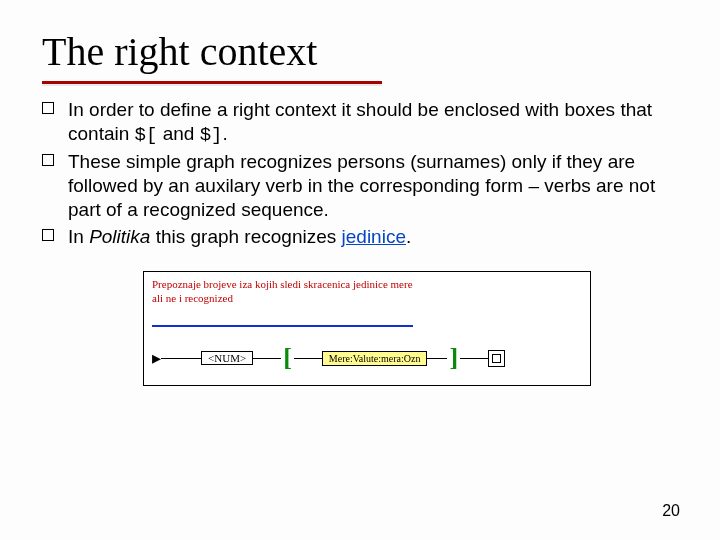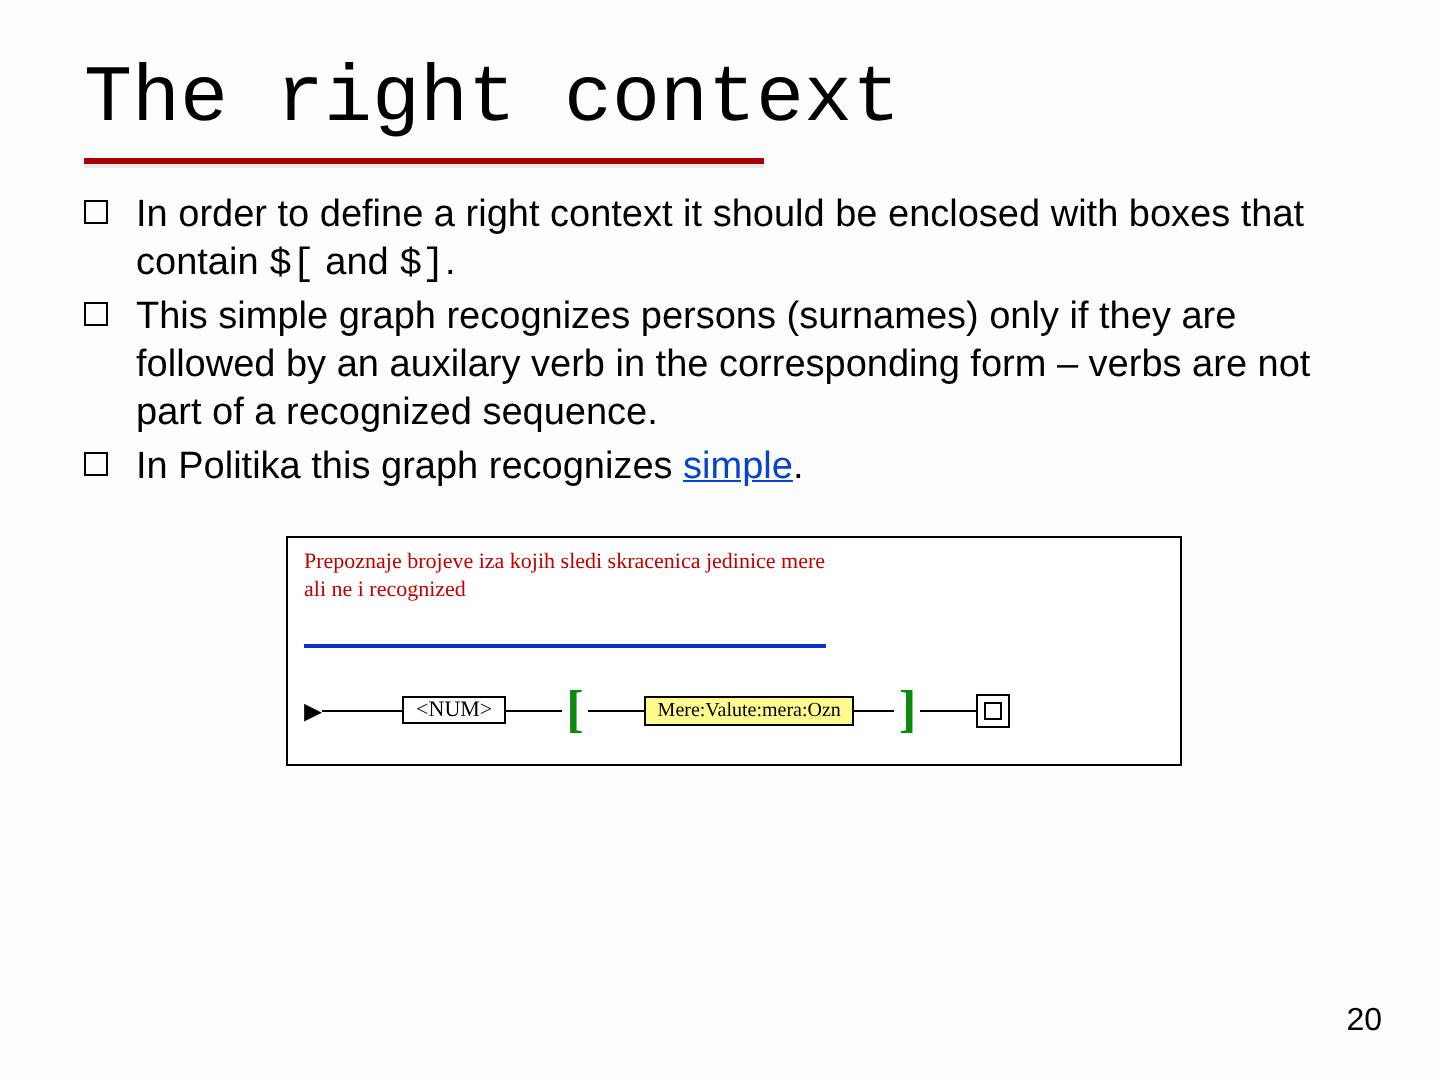--- a/index.html
+++ b/index.html
@@ -1,61 +1,61 @@
 <!DOCTYPE html>
 <html><head>
 <meta charset="utf-8">
 <style>
 html,body{margin:0;padding:0}
 body{width:720px;height:540px;background:#fdfdfd;font-family:Arial,Helvetica,sans-serif;color:#000;position:relative;box-sizing:border-box}
 .slide{padding:28px 28px 0 42px}
-.title{font-family:Liberation Mono, monospace;font-size:40px;font-weight:400;margin:0 0 6px 0}
+.title{font-family:Liberation Serif, serif;font-size:40px;font-weight:400;margin:0 0 6px 0}
 .title-underline{height:3px;width:340px;background:#a80000;margin-bottom:14px;box-shadow:0 2px 0 rgba(0,0,0,.08)}
 ul.bullets{list-style:none;margin:0;padding:0}
 ul.bullets>li{display:flex;align-items:flex-start;margin:0 0 2px 0;font-size:19px;line-height:1.28}
 .marker{display:inline-block;width:12px;height:12px;border:1.5px solid #000;margin:4px 14px 0 0;flex:0 0 auto;box-sizing:border-box}
 .btext{flex:1}
 .mono{font-family:"Courier New",monospace}
-.italic{}
+.italic{font-style:italic}
 .link{color:#0645c6;text-decoration:underline}
 .figwrap{display:flex;justify-content:center;margin-top:22px}
 .fig{border:1px solid #000;width:430px;background:#fff;padding:6px 8px 14px 8px;position:relative;font-family:"Times New Roman",serif}
 .figcap{color:#c00000;font-size:11px;line-height:1.25;border-bottom:2px solid #1030d0;padding-bottom:20px;display:inline-block}
 .graphrow{display:flex;align-items:center;margin-top:18px}
 .rightarrowhead{font-size:18px;color:#000;margin-right:0}
 .wire{height:1px;background:#000;flex:0 0 auto}
 .nodebox{border:1px solid #000;background:#fff;padding:0 6px;font-size:11px;font-family:"Times New Roman",serif}
 .bracket{font-family:"Times New Roman",serif;font-size:26px;color:#0a8a0a;font-weight:bold;line-height:1;padding:0 2px}
 .yellowbox{border:1px solid #000;background:#fffb8f;padding:1px 6px;font-size:10px;font-family:Liberation Serif, serif;white-space:nowrap}
 .endnode{width:15px;height:15px;border:1px solid #000;display:flex;align-items:center;justify-content:center}
 .endnode-inner{width:7px;height:7px;border:1px solid #000}
-.pagenum{position:absolute;bottom:20px;right:29px;font-size:16px}
+.pagenum{position:absolute;bottom:20px;right:40px;font-size:16px}
 </style>
 </head>
 <body>
 
 <div class="slide">
   <h1 class="title">The right context</h1>
   <div class="title-underline"></div>
 
   <ul class="bullets">
     <li>
       <span class="marker"></span>
       <span class="btext">
         <span>In order to define a right context it should be enclosed with boxes that contain </span><span class="mono">$[</span><span> and </span><span class="mono">$]</span><span>.</span>
       </span>
     </li>
     <li>
       <span class="marker"></span>
-      <span class="btext">This simple graph recognizes persons (surnames) only if they are followed by an auxilary verb in the corresponding form – verbs are not part of a recognized sequence.</span>
+      <span class="btext">These simple graph recognizes persons (surnames) only if they are followed by an auxilary verb in the corresponding form – verbs are not part of a recognized sequence.</span>
     </li>
     <li>
       <span class="marker"></span>
       <span class="btext">
-        <span>In </span><span class="italic">Politika</span><span> this graph recognizes </span><a class="link">simple</a><span>.</span>
+        <span>In </span><span class="italic">Politika</span><span> this graph recognizes </span><a class="link">jedinice</a><span>.</span>
       </span>
     </li>
   </ul>
 
   <div class="figwrap">
     <div class="fig">
       <div class="figcap">
         <span>Prepoznaje brojeve iza kojih sledi skracenica jedinice mere</span><br>
         <span>ali ne i recognized</span>
       </div>

